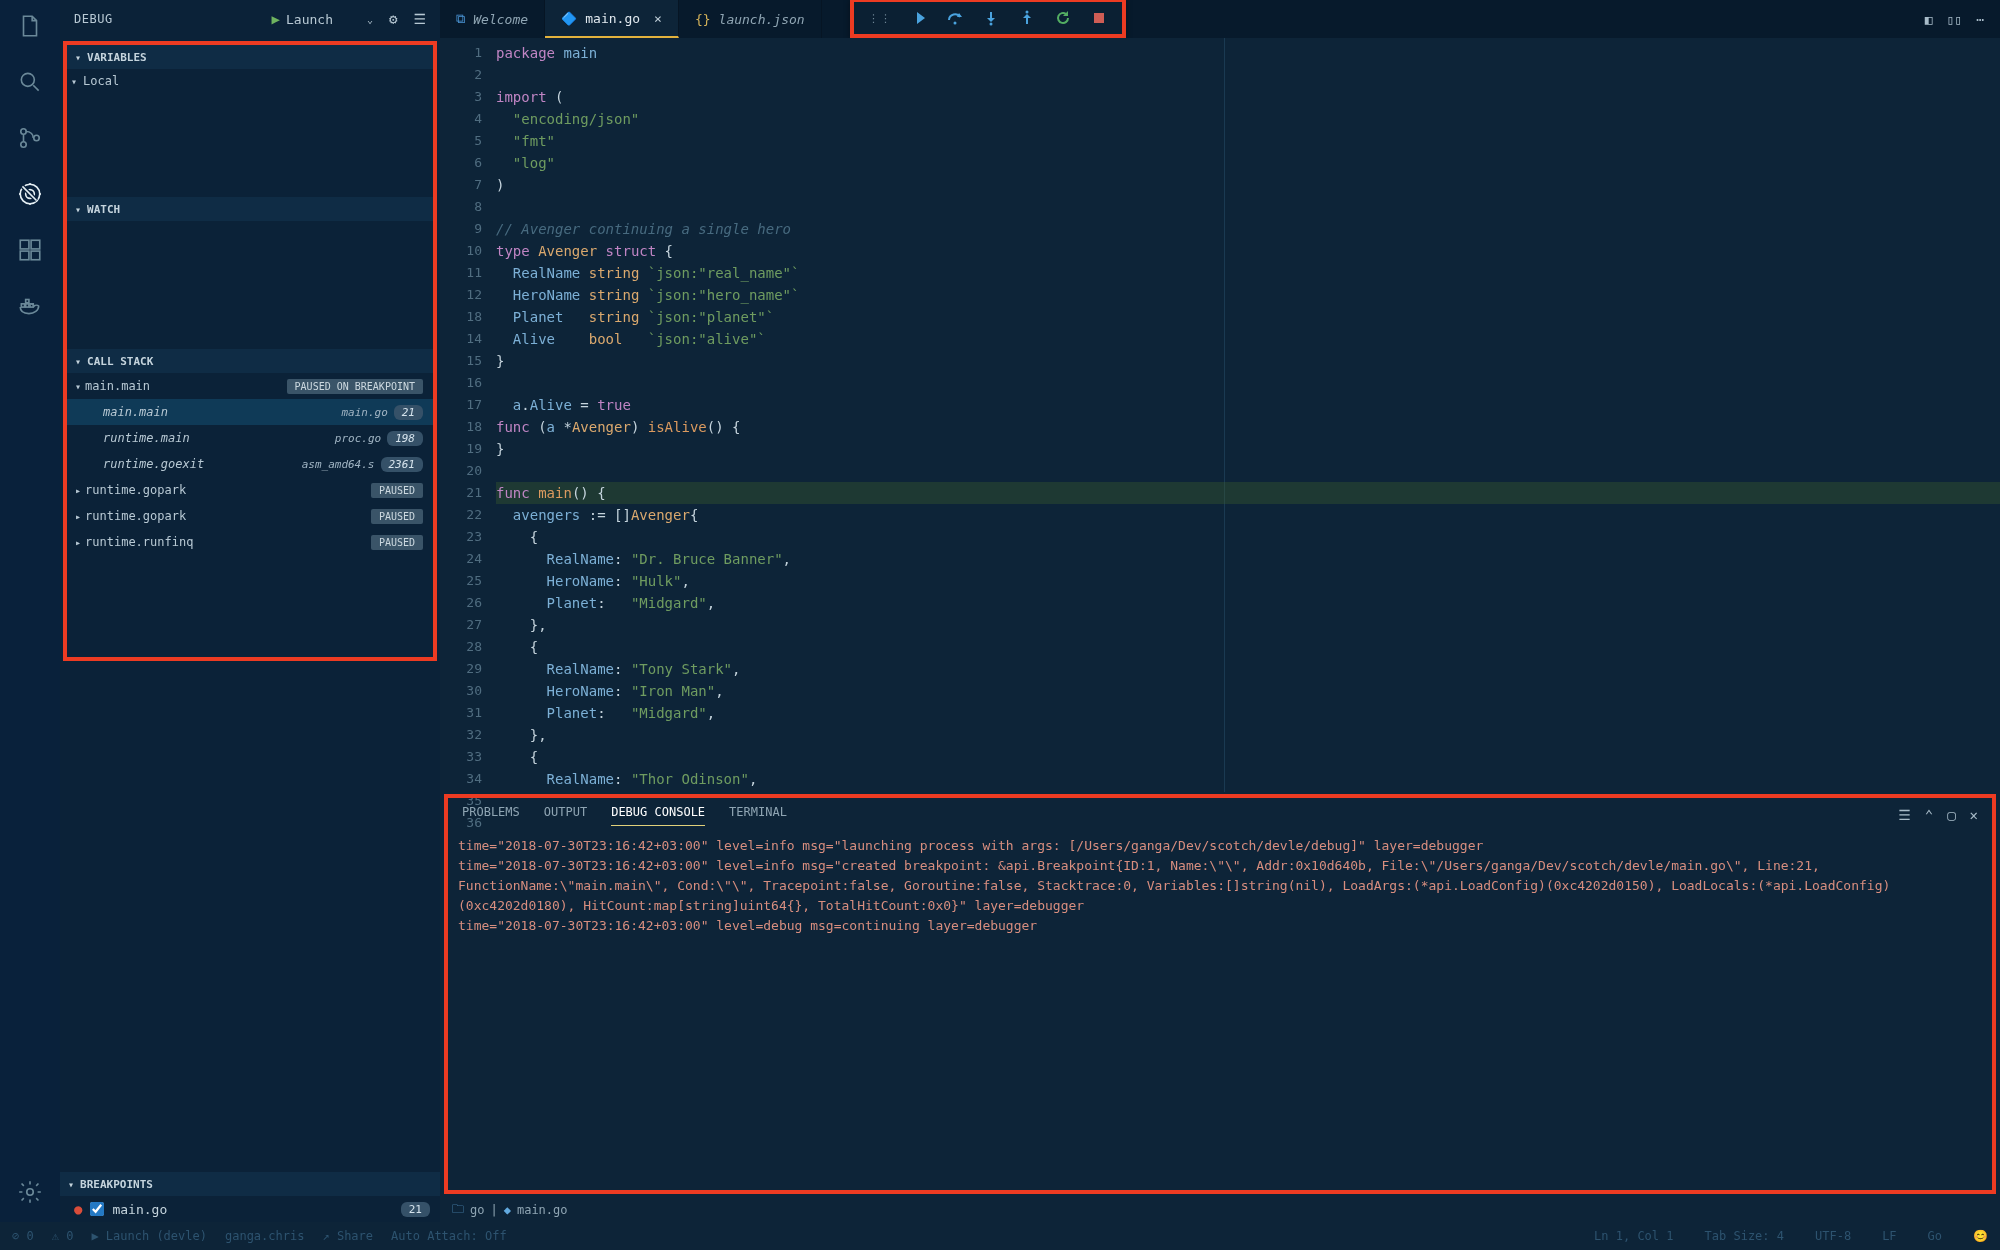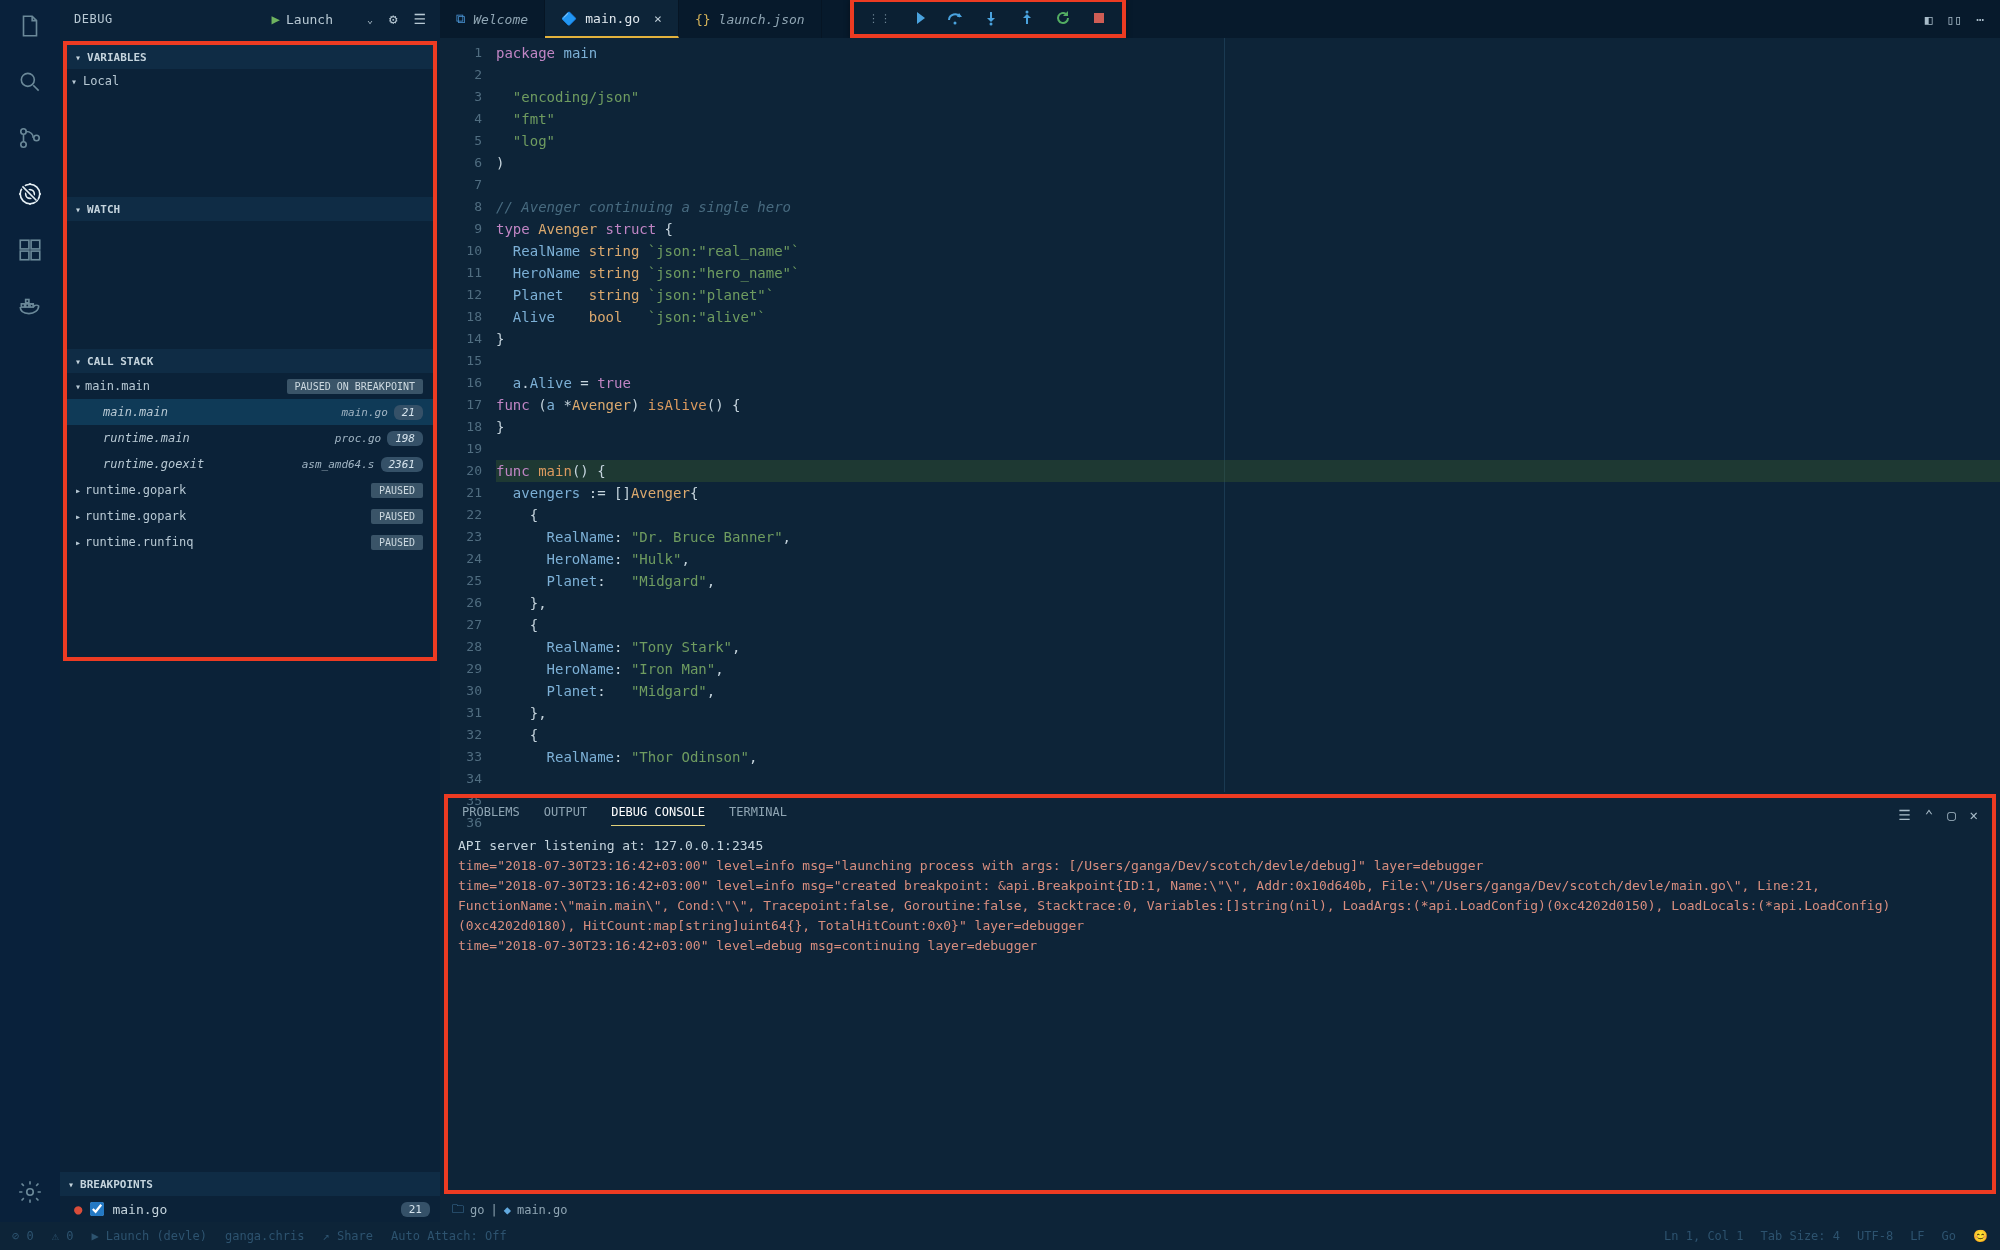--- a/index.html
+++ b/index.html
@@ -198,21 +198,21 @@
 .console .l1 { color:#c5d4dd; }
 
 .statusbar {
   height: 28px;
   background:#0d2438;
   display:flex; align-items:center;
   padding: 0 12px; gap: 18px;
   font-size:12px; color:#3a6a8e;
 }
 .statusbar .seg { display:flex; align-items:center; gap:6px; cursor:pointer; }
-.statusbar .right { margin-left:auto; display:flex; gap:17px;justify-content:space-between; }
+.statusbar .right { margin-left:auto; display:flex; gap:31px;justify-content:space-between; }
 .statusbar .fade { color:#2d536f; }
 
 .crumbbar {
   height:24px; display:flex; align-items:center;
   padding:0 12px; color:#8fa5b3; font-size:12px;
   gap:6px;
 }
 .crumbbar .ic { color:#62aadf; }
 </style>
 </head>
@@ -452,20 +452,21 @@
           <div>32</div>
           <div>33</div>
           <div>34</div>
           <div>35</div>
           <div>36</div>
         </div>
       <div class="editor" id="code">
         <div class="guide g1"></div>
       <div class="line"><span class="kw">package</span><span class="op"> </span><span class="ident">main</span></div>
           <div class="line"></div>
+          <div class="line"><span class="kw">import</span><span class="op"> (</span></div>
           <div class="line"><span class="op">  </span><span class="str">"encoding/json"</span></div>
           <div class="line"><span class="op">  </span><span class="str">"fmt"</span></div>
           <div class="line"><span class="op">  </span><span class="str">"log"</span></div>
           <div class="line"><span class="op">)</span></div>
           <div class="line"></div>
           <div class="line"><span class="cmt">// Avenger continuing a single hero</span></div>
           <div class="line"><span class="kw">type</span><span class="op"> </span><span class="typ">Avenger</span><span class="op"> </span><span class="kw">struct</span><span class="op"> {</span></div>
           <div class="line"><span class="op">  </span><span class="ident">RealName</span><span class="op"> </span><span class="typ">string</span><span class="op"> </span><span class="str">`json:"real_name"`</span></div>
           <div class="line"><span class="op">  </span><span class="ident">HeroName</span><span class="op"> </span><span class="typ">string</span><span class="op"> </span><span class="str">`json:"hero_name"`</span></div>
           <div class="line"><span class="op">  </span><span class="ident">Planet</span><span class="op">   </span><span class="typ">string</span><span class="op"> </span><span class="str">`json:"planet"`</span></div>
@@ -501,21 +502,20 @@
           <div class="ptab active">DEBUG CONSOLE</div>
           <div class="ptab">TERMINAL</div>
           <div class="right">
           <span class="ic">☰</span>
           <span class="ic">⌃</span>
           <span class="ic">▢</span>
           <span class="ic">✕</span>
         </div>
       </div>
       <div class="console" id="console">
-          <div class="l1">API server listening at: 127.0.0.1:2345</div>
           <div class="">time="2018-07-30T23:16:42+03:00" level=info msg="launching process with args: [/Users/ganga/Dev/scotch/devle/debug]" layer=debugger</div>
           <div class="">time="2018-07-30T23:16:42+03:00" level=info msg="created breakpoint: &amp;api.Breakpoint{ID:1, Name:\"\", Addr:0x10d640b, File:\"/Users/ganga/Dev/scotch/devle/main.go\", Line:21, FunctionName:\"main.main\", Cond:\"\", Tracepoint:false, Goroutine:false, Stacktrace:0, Variables:[]string(nil), LoadArgs:(*api.LoadConfig)(0xc4202d0150), LoadLocals:(*api.LoadConfig)(0xc4202d0180), HitCount:map[string]uint64{}, TotalHitCount:0x0}" layer=debugger</div>
           <div class="">time="2018-07-30T23:16:42+03:00" level=debug msg=continuing layer=debugger</div>
         </div>
     </div>
 
     <div class="crumbbar">
       <span class="ic">🗀</span>
       <span>go</span>
       <span>|</span>

